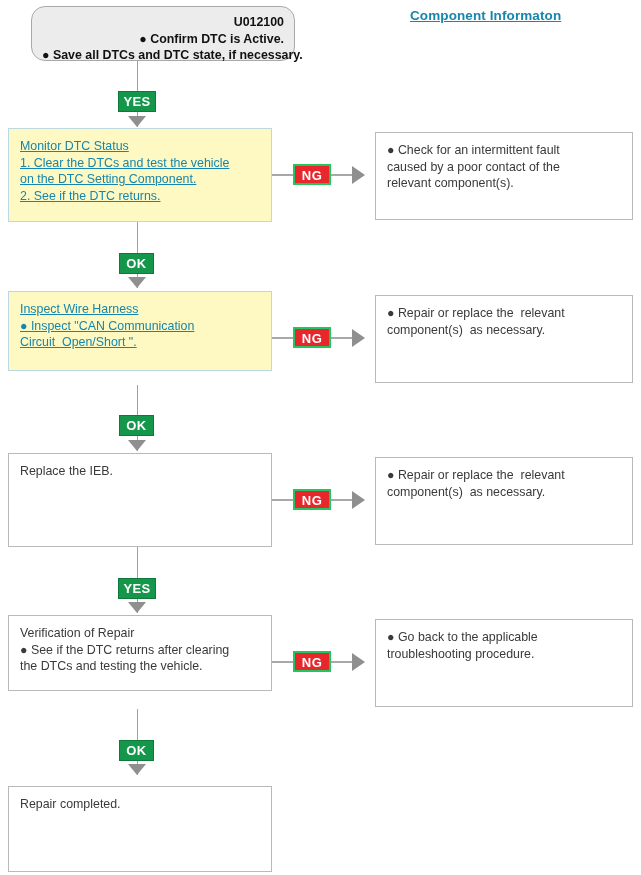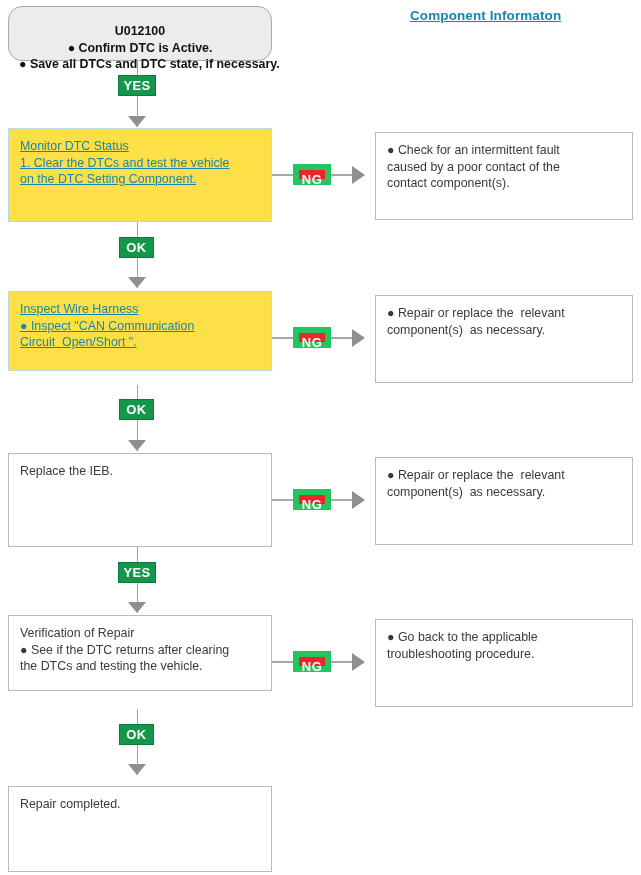--- a/index.html
+++ b/index.html
@@ -41,27 +41,28 @@
     background: #ffffff;
     padding: 9px 11px 6px 11px;
     font-size: 12.4px;
     line-height: 16.5px;
     color: #3a3a3a;
   }
   .node.rounded {
     border-radius: 14px;
     background: #ececec;
     border: 1px solid #a9a9a9;
-    text-align: center;
+    text-align: right;
     font-weight: bold;
     color: #111111;
-    padding: 16px 10px;
+    padding: 7px 10px;
+    margin-left: 23px;
   }
   .node.highlight {
-    background: #fde047;
+    background: #fef9c3;
     border: 1px solid #bcd9e1;
   }
   .node .line { white-space: pre; }
   .node.link-text .line {
     color: #1686ad;
     text-decoration: underline;
   }
 
   
   .vline {
@@ -98,24 +99,25 @@
     color: #ffffff;
     font-weight: bold;
     font-size: 13px;
     line-height: 20px;
     text-align: center;
     letter-spacing: 0.4px;
   }
   .badge.green {
     background: #14964b;
     border: 1px solid #0d7a3c;
+    margin-top: 16px;
   }
   .badge.red {
     background: #e8272d;
-    border: 6px solid #22c55e;
+    border: 2px solid #22c55e;
   }
 </style>
 </head>
 <body>
 
 <div id="page">
 
   <div class="comp-info-title">Component Informaton</div>
 
   <div class="node rounded" style="left:8px; top:6px; width:264px; height:55px;">
@@ -125,30 +127,31 @@
   </div>
 
   <div class="vline" style="left:137px; top:61px; height:66px;"></div>
   <div class="badge green" style="left:118px; top:75px; width:38px; height:21px;">YES</div>
   <div class="arrow-down" style="left:128px; top:116px;"></div>
 
   <div class="node highlight link-text" style="left:8px; top:128px; width:264px; height:94px;">
     <div class="line">Monitor DTC Status</div>
     <div class="line">1. Clear the DTCs and test the vehicle</div>
     <div class="line">on the DTC Setting Component.</div>
+    <div class="line">2. See if the DTC returns.</div>
   </div>
 
   <div class="hline" style="left:272px; top:174px; width:80px;"></div>
   <div class="badge red" style="left:293px; top:164px; width:38px; height:21px;">NG</div>
   <div class="arrow-right" style="left:352px; top:166px;"></div>
 
   <div class="node" style="left:375px; top:132px; width:258px; height:88px;">
     <div class="line">● Check for an intermittent fault</div>
     <div class="line">caused by a poor contact of the</div>
-    <div class="line">contact component(s).</div>
+    <div class="line">relevant component(s).</div>
   </div>
 
   <div class="vline" style="left:137px; top:222px; height:66px;"></div>
   <div class="badge green" style="left:119px; top:237px; width:35px; height:21px;">OK</div>
   <div class="arrow-down" style="left:128px; top:277px;"></div>
 
   <div class="node highlight link-text" style="left:8px; top:291px; width:264px; height:80px;">
     <div class="line">Inspect Wire Harness</div>
     <div class="line">● Inspect "CAN Communication</div>
     <div class="line">Circuit  Open/Short ".</div>

